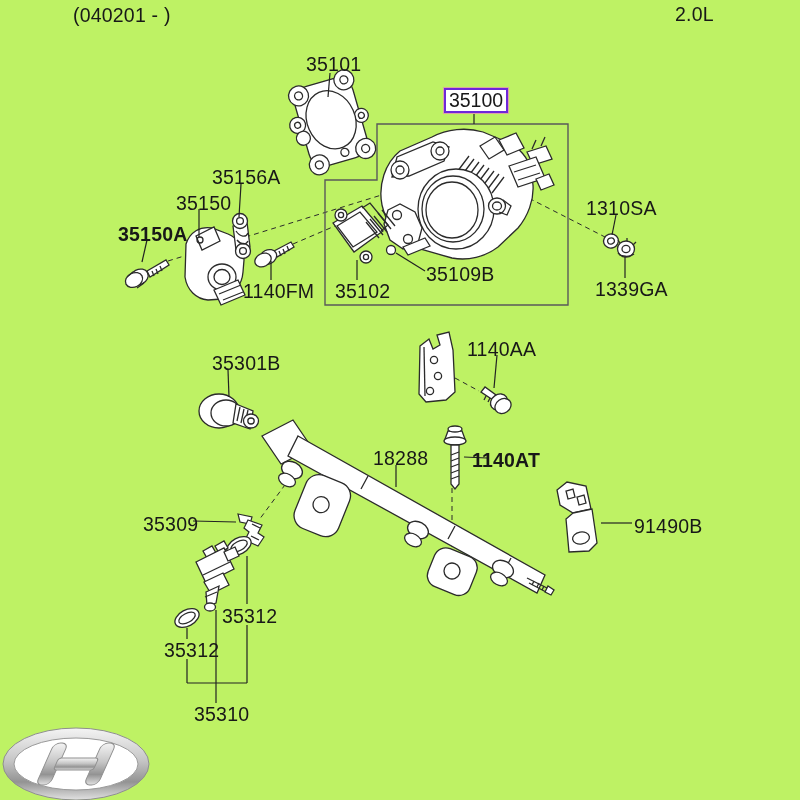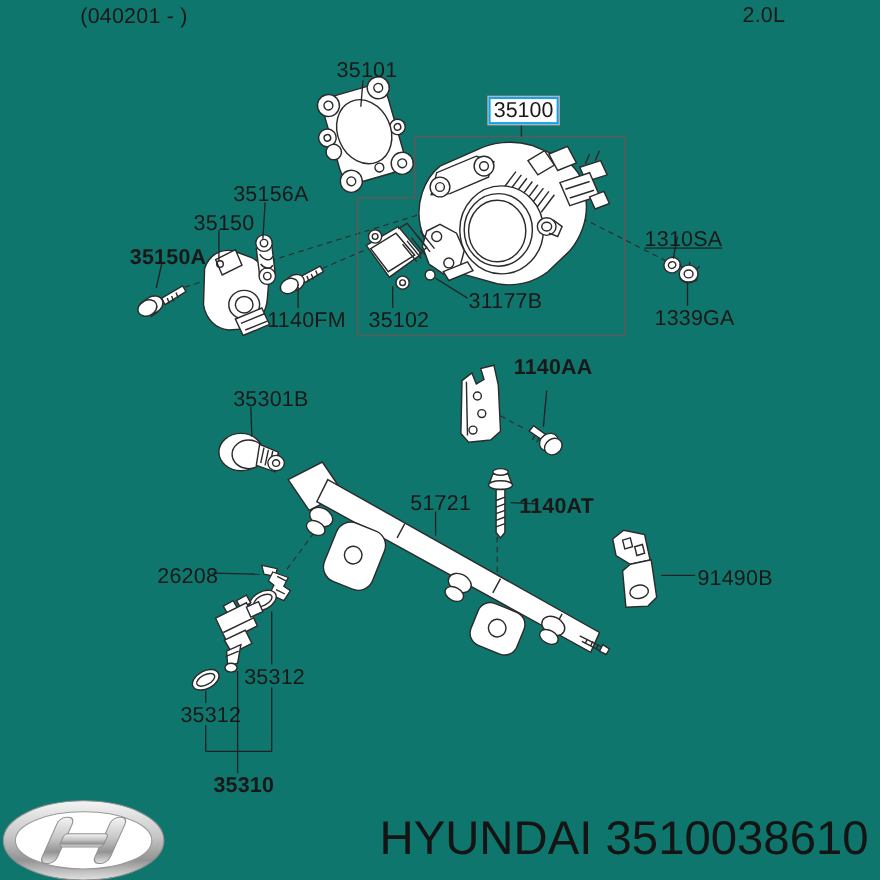--- a/index.html
+++ b/index.html
@@ -1,20 +1,20 @@
 <!DOCTYPE html>
 <html><head>
 <meta charset="utf-8">
 <style>
   html,body{margin:0;padding:0;background:#fff;}
-  #stage{position:relative;width:800px;height:800px;background:#0f766e;overflow:hidden;
+  #stage{position:relative;width:800px;height:800px;background:#bef264;overflow:hidden;
          font-family:"Liberation Sans", sans-serif;color:#181818;}
   .lbl{position:absolute;font-size:19.5px;line-height:1.1;white-space:nowrap;color:#181818;
        letter-spacing:0.2px;}
-  .hl{position:absolute;left:444px;top:88px;width:60px;height:21px;border:2px solid #0ea5e9;
+  .hl{position:absolute;left:444px;top:88px;width:60px;height:21px;border:2px solid #6d28d9;
       box-shadow:0 0 0 1px #dca3a3;display:flex;align-items:center;justify-content:center;
       font-size:19.5px;background:#fff;}
   #art{position:absolute;left:0;top:0;}
   #footer-text{position:absolute;left:345px;top:738px;font-size:43px;color:#141414;
                letter-spacing:0px;white-space:nowrap;}
   #logo{position:absolute;left:0px;top:722px;}
 </style>
 </head>
 <body>
 
@@ -270,44 +270,43 @@
 
   <div class="lbl" style="left:306px;top:54px;text-align:center;">35101</div>
   <div class="hl">
     <span>35100</span>
   </div>
   <div class="lbl" style="left:212px;top:167px;">35156A</div>
   <div class="lbl" style="left:176px;top:193px;">35150</div>
   <div class="lbl" style="left:118px;top:224px;font-weight:bold;">35150A</div>
   <div class="lbl" style="left:243px;top:281px;">1140FM</div>
   <div class="lbl" style="left:335px;top:281px;">35102</div>
-  <div class="lbl" style="left:426px;top:264px;">31177B</div>
-  <div class="lbl" style="left:586px;top:208px;text-decoration:underline;">1310SA</div>
+  <div class="lbl" style="left:426px;top:264px;">35109B</div>
+  <div class="lbl" style="left:586px;top:198px;">1310SA</div>
   <div class="lbl" style="left:595px;top:279px;text-align:center;">1339GA</div>
   <div class="lbl" style="left:212px;top:353px;">35301B</div>
-  <div class="lbl" style="left:467px;top:324px;font-weight:bold;">1140AA</div>
-  <div class="lbl" style="left:373px;top:448px;">51721</div>
+  <div class="lbl" style="left:467px;top:339px;">1140AA</div>
+  <div class="lbl" style="left:373px;top:448px;">18288</div>
   <div class="lbl" style="left:472px;top:450px;font-weight:bold;">1140AT</div>
   <div class="lbl" style="left:634px;top:516px;">91490B</div>
-  <div class="lbl" style="left:143px;top:514px;">26208</div>
+  <div class="lbl" style="left:143px;top:514px;">35309</div>
   <div class="lbl" style="left:222px;top:606px;">35312</div>
   <div class="lbl" style="left:164px;top:640px;">35312</div>
-  <div class="lbl" style="left:194px;top:704px;font-weight:bold;">35310</div>
+  <div class="lbl" style="left:194px;top:704px;">35310</div>
 
   <svg id="logo" width="160" height="78" viewBox="0 0 160 78">
     <defs>
       <linearGradient id="silver" x1="0" y1="0" x2="0" y2="1">
         <stop offset="0" stop-color="#f4f4f4"></stop>
         <stop offset="0.45" stop-color="#c6c6c6"></stop>
         <stop offset="0.75" stop-color="#939393"></stop>
         <stop offset="1" stop-color="#e2e2e2"></stop>
       </linearGradient>
     </defs>
     <ellipse cx="76" cy="42" rx="73" ry="36" fill="url(#silver)" stroke="#8f8f8f" stroke-width="1"></ellipse>
     <ellipse cx="76" cy="42" rx="62" ry="26" fill="#ffffff" stroke="#9a9a9a" stroke-width="1"></ellipse>
     <g transform="translate(76,42) skewX(-24)" fill="url(#silver)" stroke="#8f8f8f" stroke-width="1">
       <rect x="-31" y="-21" width="14" height="42" rx="6"></rect>
       <rect x="17" y="-21" width="14" height="42" rx="6"></rect>
       <rect x="-20" y="-6" width="40" height="12" rx="3"></rect>
     </g>
   </svg>
-  <div id="footer-text"><span>HYUNDAI</span>&nbsp;<span>3510038610</span></div>
 </div>
 
 </body></html>

